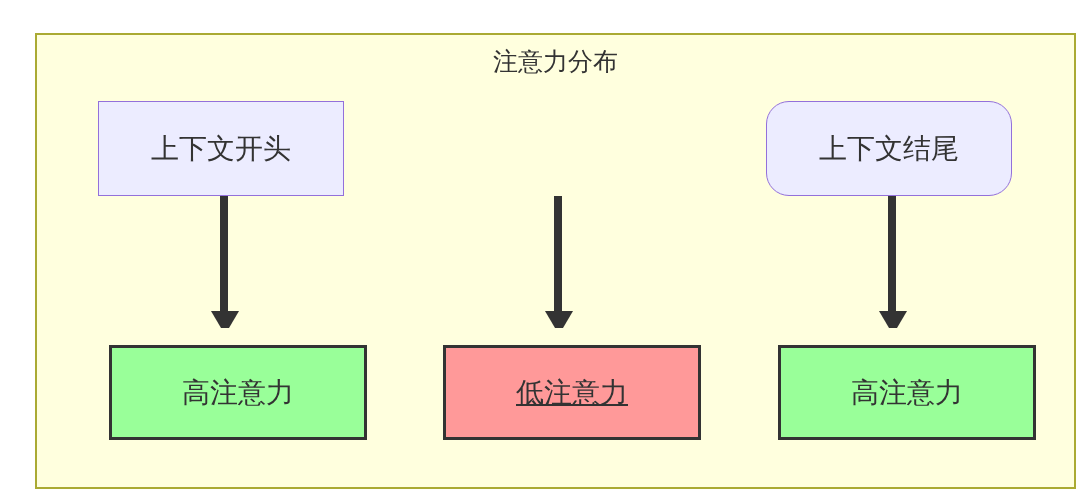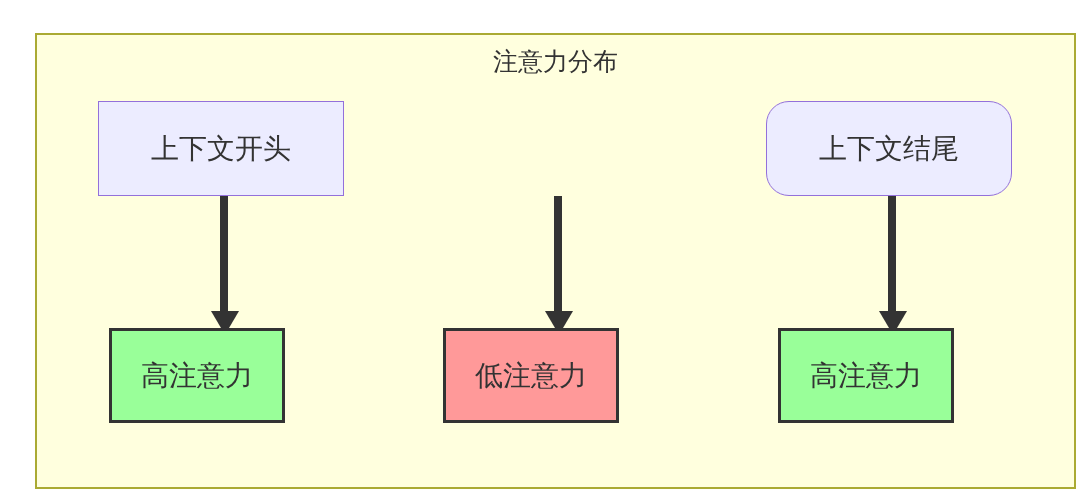--- a/index.html
+++ b/index.html
@@ -37,32 +37,32 @@
     color: var(--text, #333333);
     text-align: right;
   }
   .node.source {
     top: 66px;
     width: 246px; height: 95px;
     background: var(--source-fill, #ececff);
     border: 1.5px solid var(--source-border, #9370db);
   }
   .node.result {
-    top: 293px;
-    width: 176px; height: 95px;
+    top: 310px;
+    width: 258px; height: 95px;
     border: 3px solid var(--result-border, #333333);
   }
   .node.result[data-level="high"] { background: var(--high-fill, #99ff99); }
   .node.result[data-level="low"]  { background: var(--low-fill, #ff9999); }
 
   .src-0 { left: 61px; }
   .src-1 { left: 394px; }
   .src-2 { left: 729px; border-radius: 23px; }
   .res-0 { left: 72px; }
-  .res-1 { left: 406px; }
+  .res-1 { left: 406px; text-decoration: underline; }
   .res-2 { left: 741px; }
 
   .arrow { position: absolute; top: 161px; width: 20px; height: 132px; }
   .arr-0 { left: 174px; }
   .arr-1 { left: 508px; }
   .arr-2 { left: 842px; }
   .arrow-line {
     position: absolute;
     left: 9px; top: 0;
     width: 2px; height: 118px;

